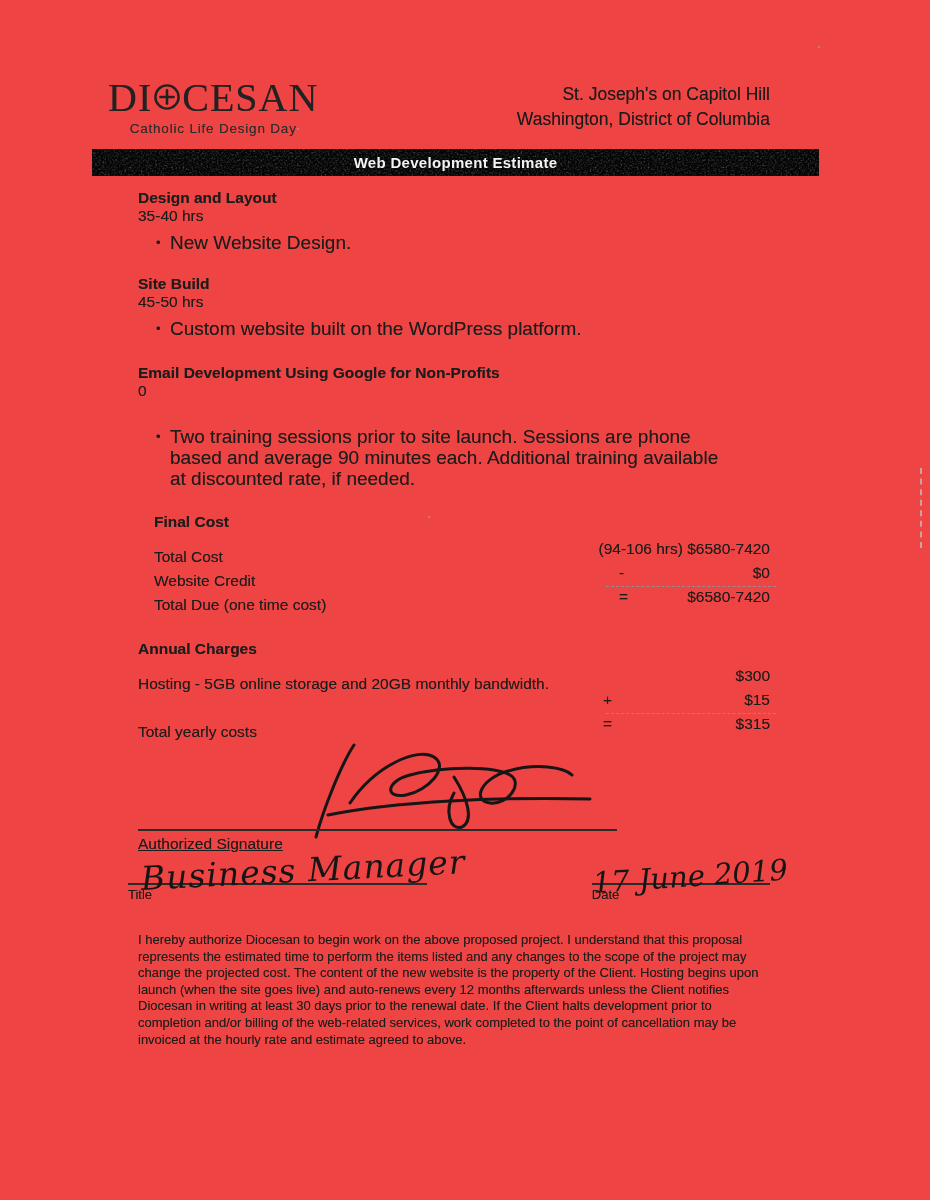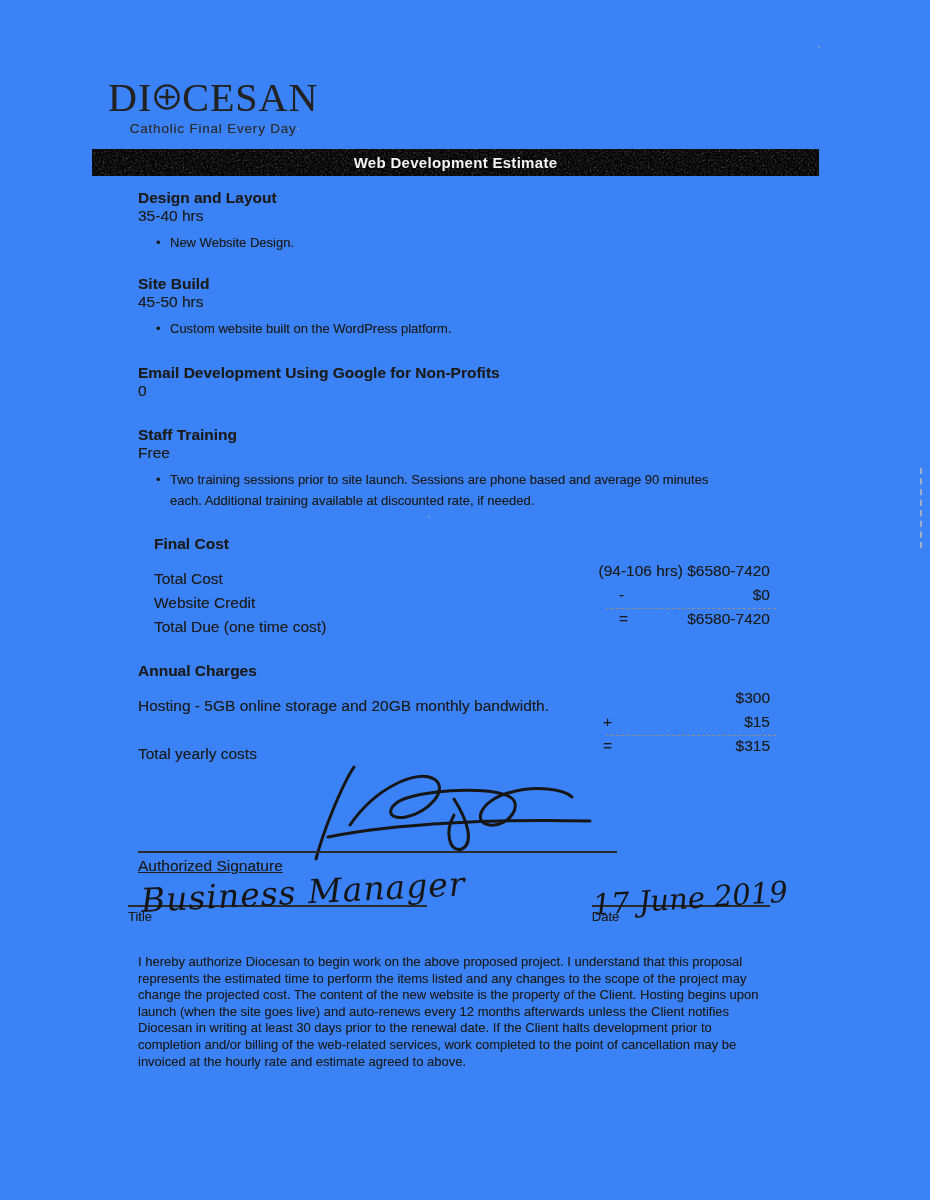--- a/index.html
+++ b/index.html
@@ -1,17 +1,17 @@
 <!DOCTYPE html>
 <html><head>
 <meta charset="utf-8">
 <style>
   html,body{margin:0;padding:0;background:#e8e8e8;}
   .page{
-    position:relative;width:930px;height:1200px;background:#3b82f6;
+    position:relative;width:930px;height:1200px;background:#ef4444;
     margin:0 auto;overflow:hidden;
     font-family:"Liberation Sans",sans-serif;color:#1c1c1c;
     text-shadow:0 0 .4px rgba(20,20,20,.45); 
   }
   
   .header{display:flex;justify-content:space-between;align-items:flex-start;
           padding:78px 160px 0 108px;}
   .logo-block{display:inline-block;text-align:center;}
   .logo-line{font-family:"Liberation Serif",serif;font-size:40px;line-height:40px;
              letter-spacing:1px;color:#222;display:flex;align-items:center;}
@@ -24,21 +24,21 @@
   .banner-title{position:absolute;inset:0;display:flex;align-items:center;justify-content:center;
      color:#f4f4f4;font-size:15px;font-weight:bold;letter-spacing:.3px;
      text-shadow:0 0 2px rgba(0,0,0,.8);}
   
   .content{margin-left:138px;width:632px;position:relative;}
   .content{margin-top:13px;}
   .sec-head{display:flex;justify-content:space-between;align-items:baseline;flex-direction:column;}
   .sec-head .h{font-weight:bold;font-size:15.5px;}
   .sec-head .v{font-size:15.5px;white-space:nowrap;}
   .bullets{margin:7px 0 0 18px;}
-  .bullet{position:relative;padding-left:14px;font-size:13px;line-height:21px;}
+  .bullet{position:relative;padding-left:14px;font-size:19px;line-height:21px;}
   .bullet::before{content:"•";position:absolute;left:0;top:0;font-size:13px;}
   .sec{margin-bottom:22px;}
   .sec.s2{margin-bottom:25px;}
   .sec.s3{margin-bottom:24px;}
   .sec.s4{margin-bottom:26px;}
   .sec.s5{margin-bottom:24px;}
   .bw-content{max-width:488px;}
   .bw-staff{max-width:562px;}
   
   .tbl-head{font-weight:bold;font-size:15.5px;margin-bottom:7px;}
@@ -82,21 +82,25 @@
     <div class="logo-block">
       <div class="logo-line">
         <span>DI</span>
         <svg width="28" height="28" viewBox="0 0 28 28">
           <circle cx="14" cy="14" r="11.6" fill="none" stroke="#222" stroke-width="2.4"></circle>
           <line x1="14" y1="7.4" x2="14" y2="20.6" stroke="#222" stroke-width="2.6" stroke-linecap="round"></line>
           <line x1="7.4" y1="14" x2="20.6" y2="14" stroke="#222" stroke-width="2.6" stroke-linecap="round"></line>
         </svg>
         <span>CESAN</span>
       </div>
-      <div class="logo-tagline">Catholic Final Every Day</div>
+      <div class="logo-tagline">Catholic Life Design Day</div>
+    </div>
+    <div class="client">
+      <div>St. Joseph's on Capitol Hill</div>
+      <div>Washington, District of Columbia</div>
     </div>
   </div>
 
   <div class="banner">
     <svg width="727" height="27" preserveAspectRatio="none">
       <defs>
         <filter id="grainF" x="0" y="0" width="100%" height="100%">
           <feTurbulence type="fractalNoise" baseFrequency="0.55" numOctaves="2" seed="7" stitchTiles="stitch"></feTurbulence>
           <feColorMatrix type="matrix" values="0 0 0 0 0  0 0 0 0 0  0 0 0 0 0  0.9 0.9 0.9 0 -0.45"></feColorMatrix>
         </filter>
@@ -131,24 +135,20 @@
 
 
     <div class="sec s4">
       <div class="sec-head">
         <span class="h">Email Development Using Google for Non-Profits</span>
         <span class="v">0</span>
       </div>
     </div>
 
     <div class="sec s5">
-      <div class="sec-head">
-        <span class="h">Staff Training</span>
-        <span class="v">Free</span>
-      </div>
       <div class="bullets">
         <div class="bullet bw-staff">Two training sessions prior to site launch. Sessions are phone based and average 90 minutes each. Additional training available at discounted rate, if needed.</div>
       </div>
     </div>
 
     <div class="final-cost">
       <div class="tbl-head">Final Cost</div>
       <div class="trow">
         <span class="lbl">Total Cost</span>
         <span class="op"></span>

